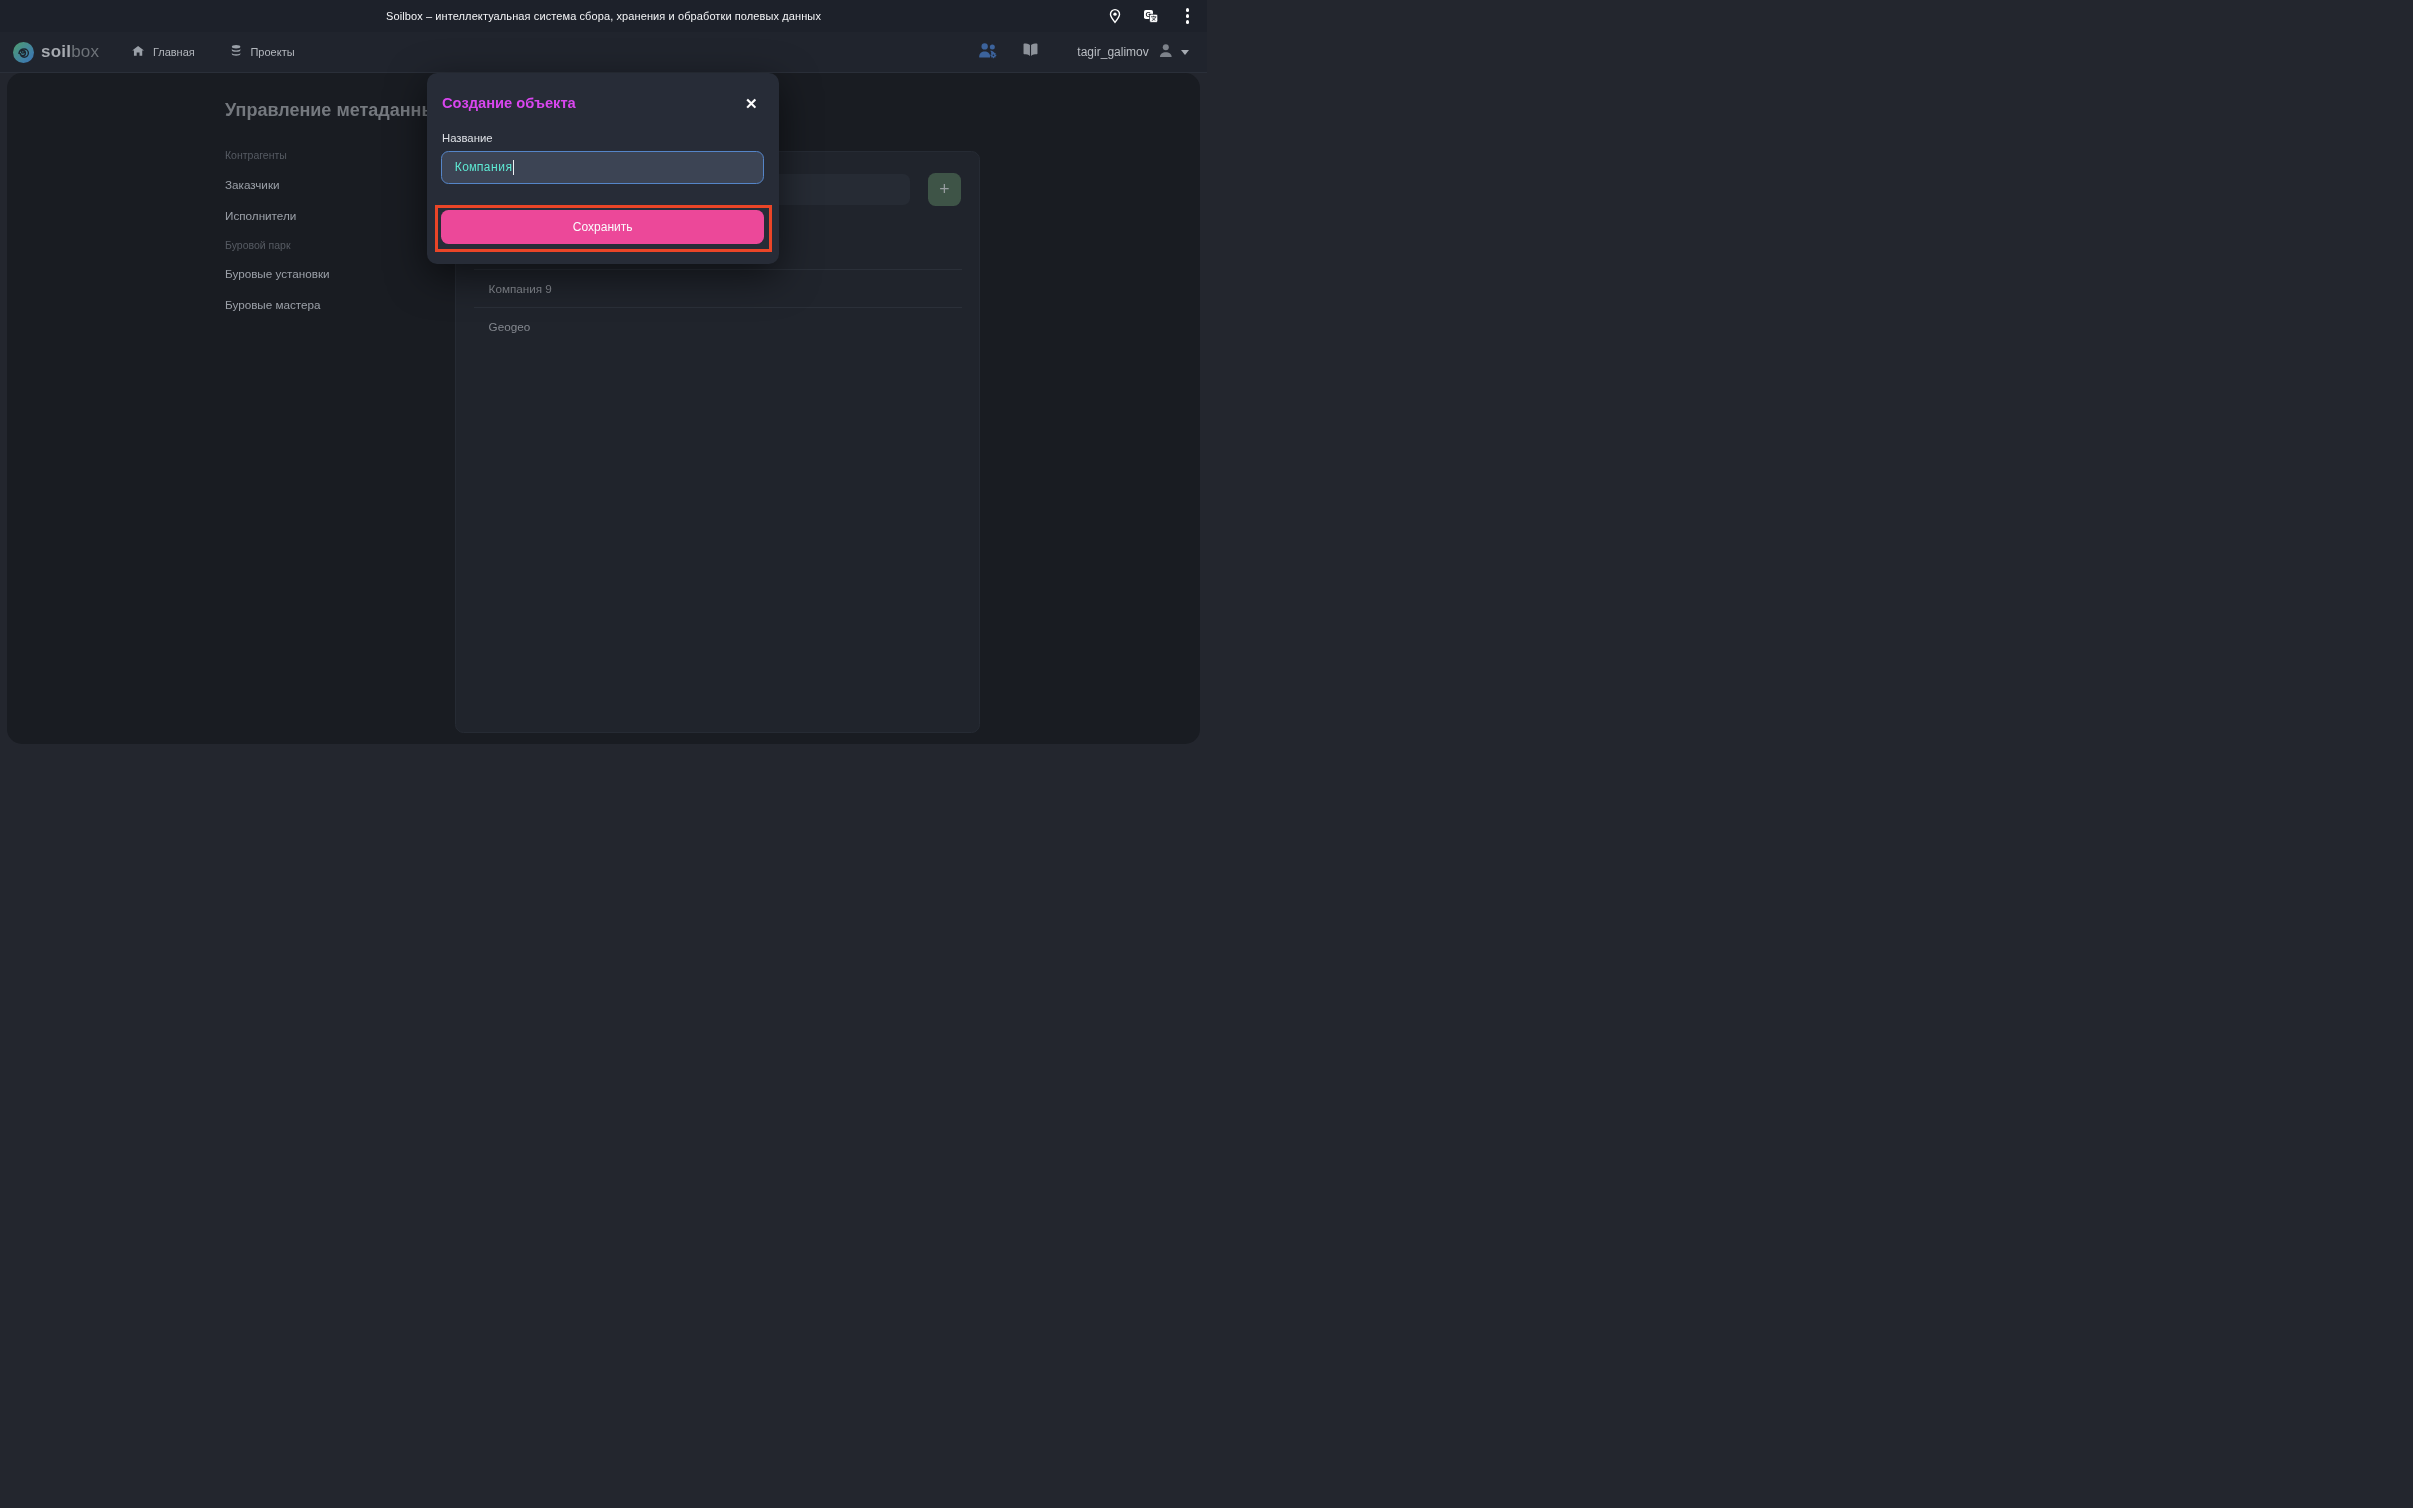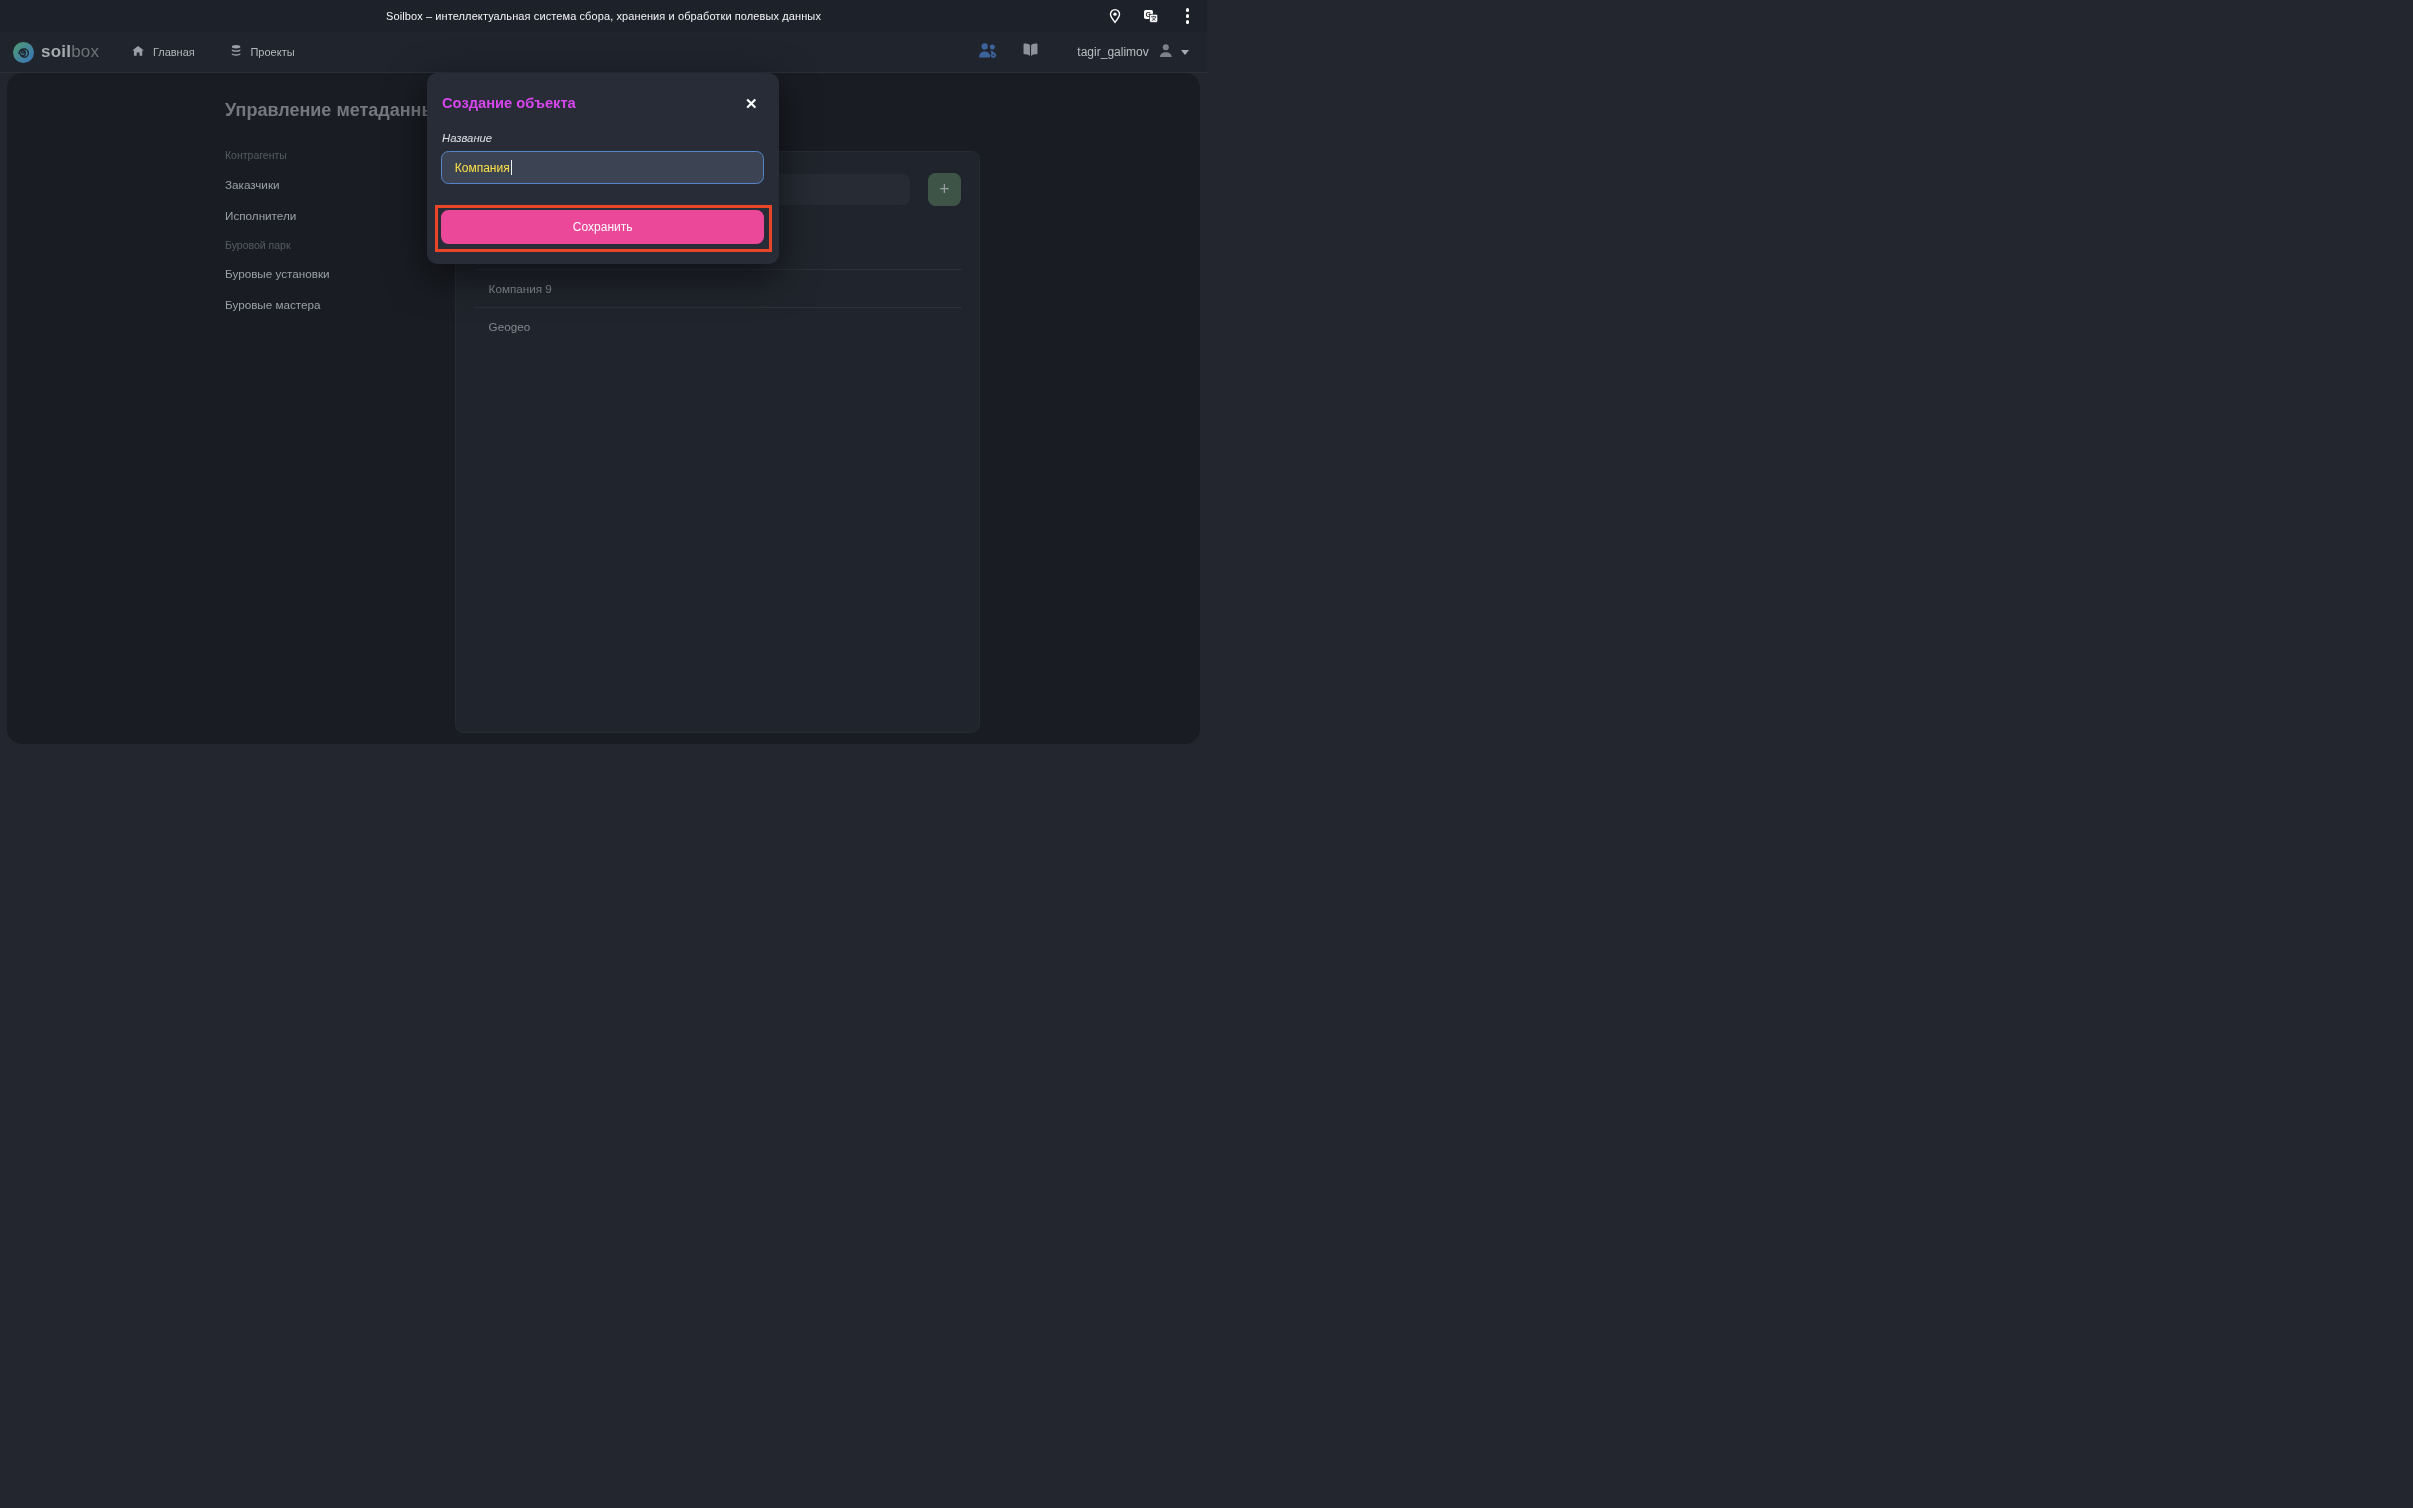--- a/index.html
+++ b/index.html
@@ -86,26 +86,26 @@
 
   
   .modal{
     position:absolute; left:427px; top:73px; width:352px; height:191px;
     background:#272c37; border-radius:10px;
     box-shadow:0 11.7px 38px rgba(0,0,0,.55);
   }
   .modal-title{ position:absolute; left:15px; top:22px; font-size:14.7px; font-weight:700; color:#d946ef; }
   .modal-close{ position:absolute; left:318px; top:22.6px; font-size:15px; font-weight:700;
                 color:#fff; cursor:pointer; line-height:1; }
-  .modal-label{ position:absolute; left:15px; top:59px; font-size:11.3px; color:#dde0e5;font-style:italic; }
+  .modal-label{ position:absolute; left:15px; top:59px; font-size:11.3px; color:#dde0e5; }
   .modal-input{
     position:absolute; left:14.2px; top:78px; width:323px; height:33px;
     background:#3c4454; border:1.3px solid #5585c8; border-radius:7.5px;
     display:flex; align-items:center; padding-left:12.6px;
-    color:#fde047; font-size:12px; cursor:text;
+    color:#5eead4; font-size:12px; cursor:text;font-family:Liberation Mono, monospace;
   }
   .text-caret{ display:inline-block; width:1.3px; height:15px; background:#eef1f4;
                margin-left:0.8px; animation:blink 1s steps(1) infinite; }
   @keyframes blink{ 50%{ opacity:0; } }
   .annotation-rect{
     position:absolute; left:7.5px; top:132px; width:337px; height:47px;
     border:3.4px solid #ea4527; pointer-events:none;
   }
   .save-btn{
     position:absolute; left:14.2px; top:137px; width:323px; height:34px;

